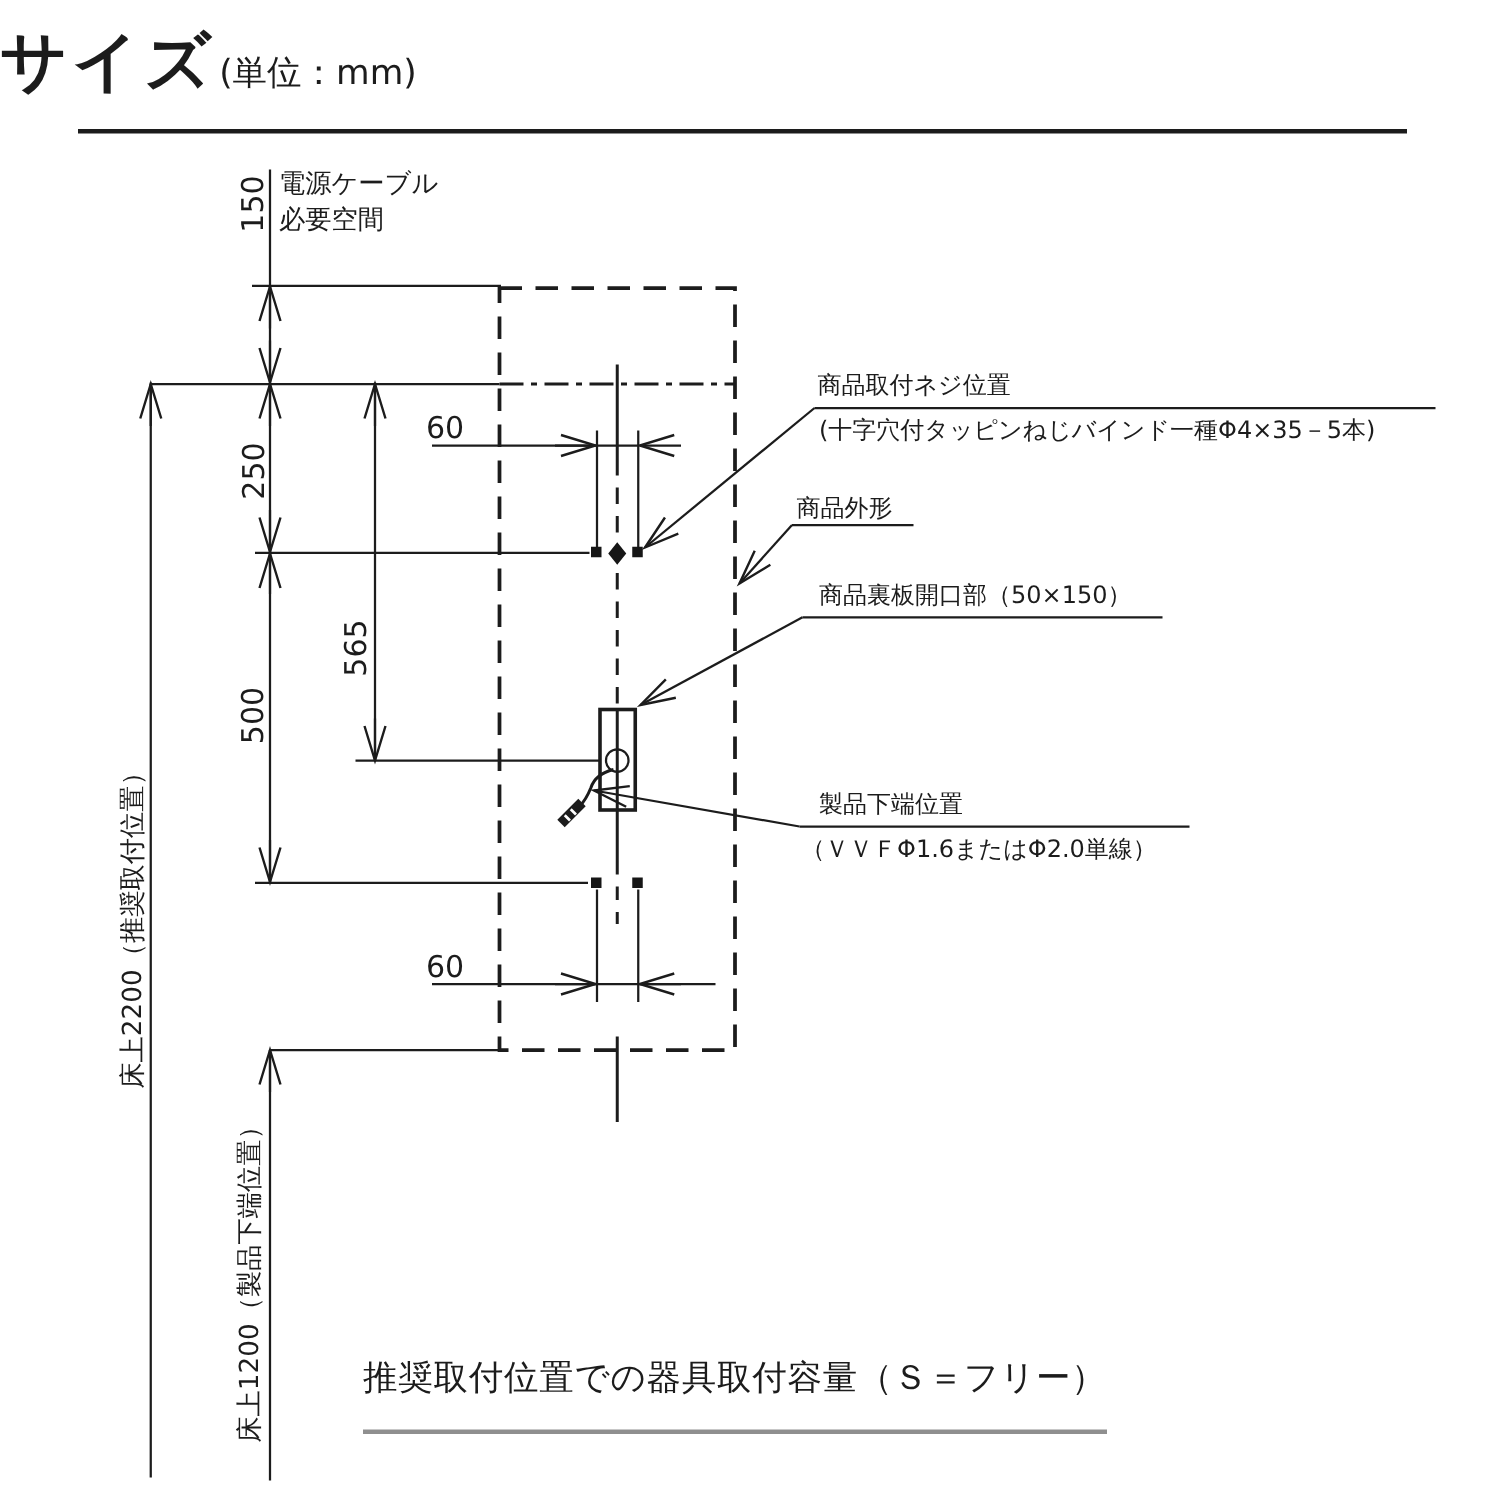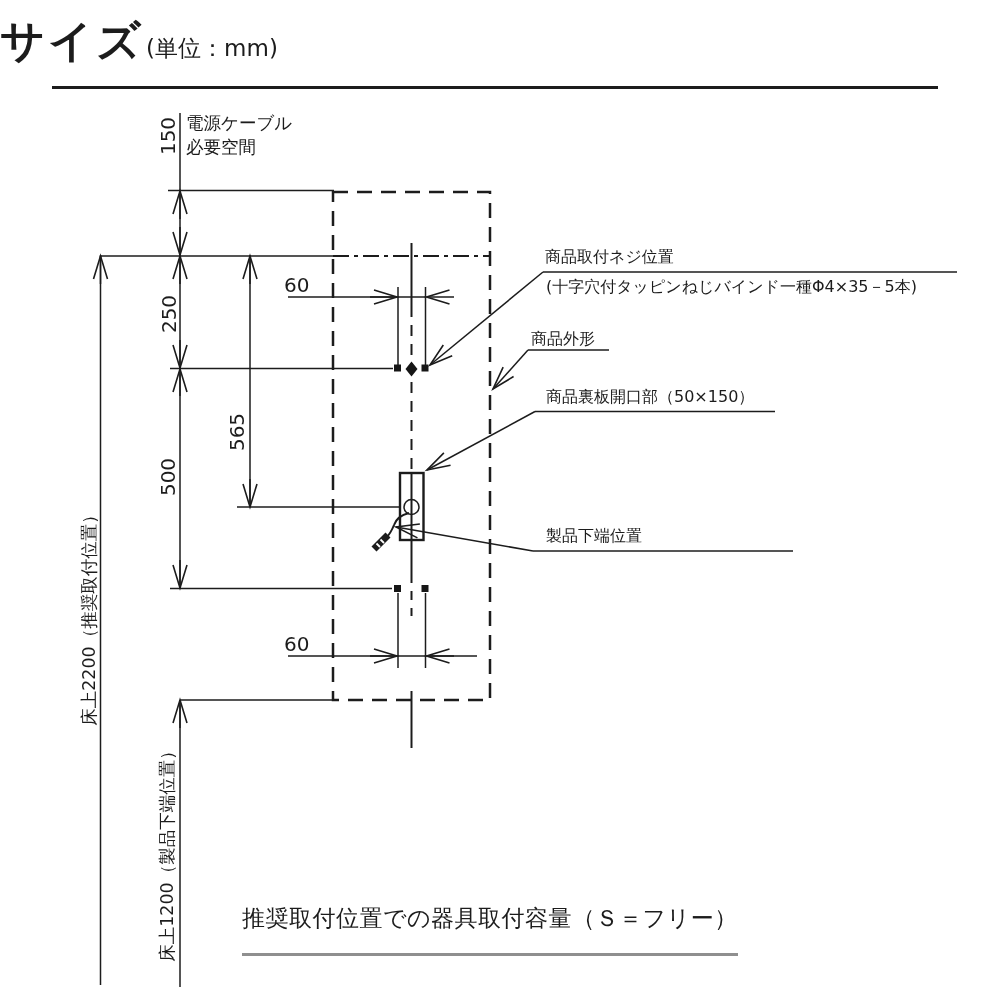--- a/index.html
+++ b/index.html
@@ -130,16 +130,17 @@
   <div class="abs dim" style="left:284px;top:632px;">60</div>
 
   <div class="abs vlabel" style="left:-41px;top:605px;">床上2200（推奨取付位置）</div>
   <div class="abs vlabel" style="left:37px;top:841px;">床上1200（製品下端位置）</div>
 
   <div class="abs lbl" style="left:545px;top:246px;">商品取付ネジ位置</div>
   <div class="abs lbl" style="left:546px;top:276px;">(十字穴付タッピンねじバインド一種Φ4×35－5本)</div>
   <div class="abs lbl" style="left:531px;top:328px;">商品外形</div>
   <div class="abs lbl" style="left:546px;top:386px;text-align:center;">商品裏板開口部（50×150）</div>
   <div class="abs lbl" style="left:546px;top:525px;">製品下端位置</div>
+  <div class="abs lbl" style="left:534px;top:555px;">（ＶＶＦΦ1.6またはΦ2.0単線）</div>
 
   <div class="abs caption" style="left:242px;top:903px;">推奨取付位置での器具取付容量（Ｓ＝フリー）</div>
 
 </div>
 
 </body></html>

